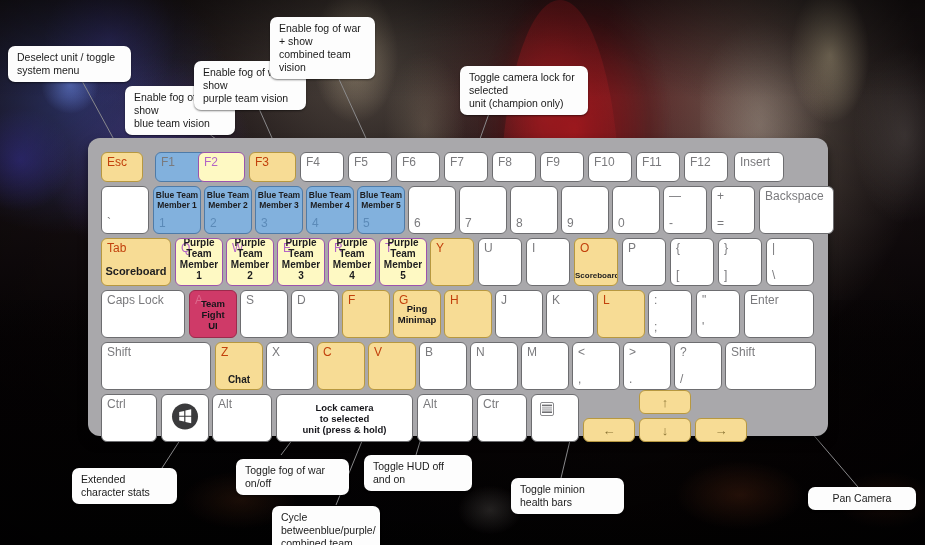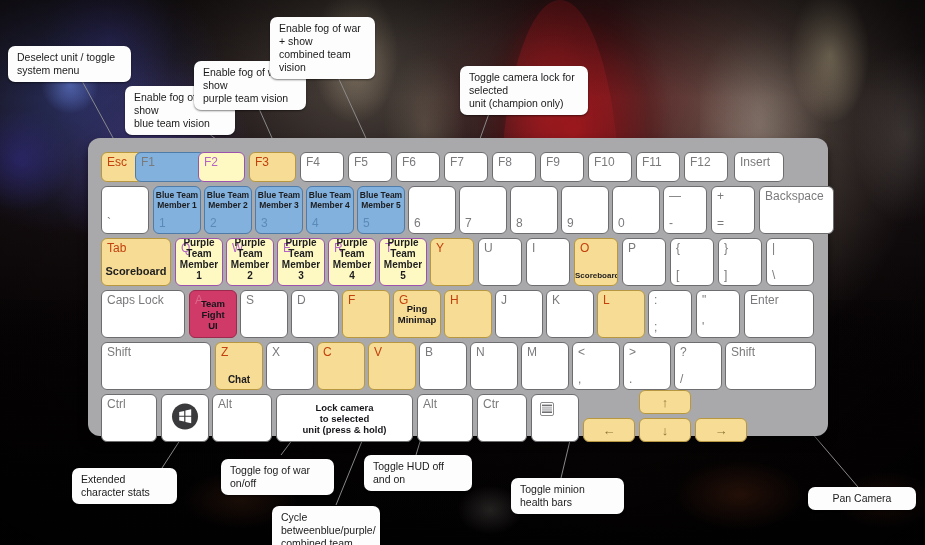--- a/index.html
+++ b/index.html
@@ -182,33 +182,33 @@
 <div class="callout" style="left:125px;top:86px;  width:110px;"><span>Enable fog of war + show
 blue team vision</span></div>
 <div class="callout" style="left:194px;top:61px;  width:112px;"><span>Enable fog of war + show
 purple team vision</span></div>
 <div class="callout" style="left:270px;top:17px;  width:105px;"><span>Enable fog of war + show
 combined team vision</span></div>
 <div class="callout" style="left:460px;top:66px;  width:128px;"><span>Toggle camera lock for selected
 unit (champion only)</span></div>
 
 <div class="callout" style="left:72px; top:468px; width:105px;"><span>Extended character stats</span></div>
-<div class="callout" style="left:221px;top:459px; width:113px;"><span>Toggle fog of war on/off</span></div>
+<div class="callout" style="left:236px;top:459px; width:113px;"><span>Toggle fog of war on/off</span></div>
 <div class="callout" style="left:272px;top:506px; width:108px;"><span>Cycle betweenblue/purple/
 combined team vision</span></div>
 <div class="callout" style="left:364px;top:455px; width:108px;"><span>Toggle HUD off and on</span></div>
 <div class="callout" style="left:511px;top:478px; width:113px;"><span>Toggle minion health bars</span></div>
 <div class="callout" style="left:808px;top:487px; width:108px;text-align:center;"><span>Pan Camera</span></div>
 
 <div id="keyboard">
   <div class="krow">
       <div class="key yellow" style="left: 4px; top: 6px; width: 42px; height: 30px;">
         <span class="lbl">Esc</span>
       </div>
-      <div class="key blue" style="left: 38px; top: 6px; width: 70px; height: 30px;">
+      <div class="key blue" style="left: 58px; top: 6px; width: 70px; height: 30px;">
         <span class="lbl">F1</span>
       </div>
       <div class="key purple" style="left: 101px; top: 6px; width: 47px; height: 30px;">
         <span class="lbl">F2</span>
       </div>
       <div class="key yellow" style="left: 152px; top: 6px; width: 47px; height: 30px;">
         <span class="lbl">F3</span>
       </div>
       <div class="key" style="left: 203px; top: 6px; width: 44px; height: 30px;">
         <span class="lbl">F4</span>

